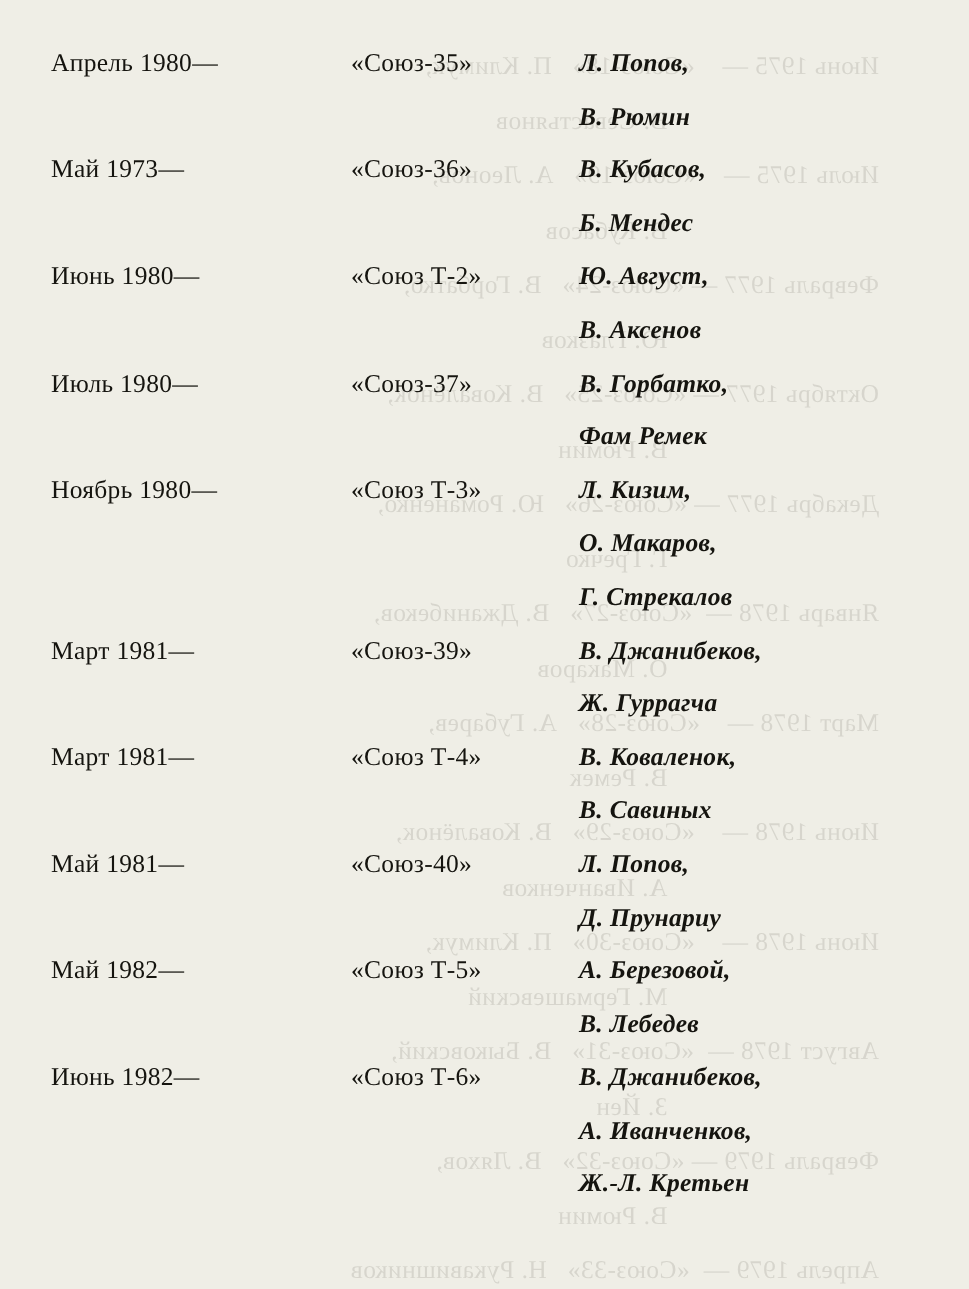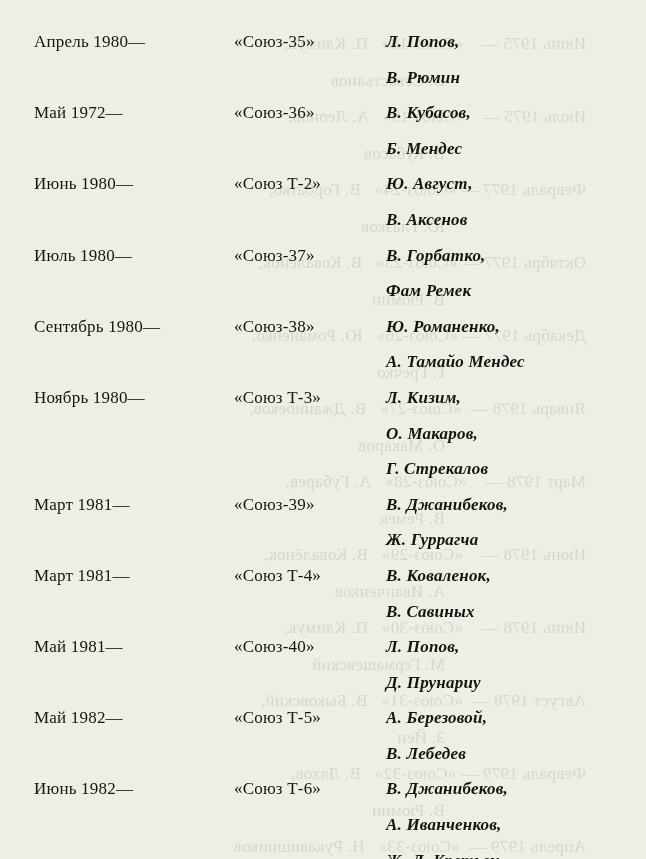--- a/index.html
+++ b/index.html
@@ -108,21 +108,21 @@
       <tr>
         <td class="date">Апрель 1980—</td>
         <td class="ship">«Союз-35»</td>
         <td class="crew">
           <div>Л. Попов,</div>
           <div>В. Рюмин</div>
         </td>
       </tr>
 
       <tr>
-        <td class="date">Май 1972—</td>
+        <td class="date">Май 1973—</td>
         <td class="ship">«Союз-36»</td>
         <td class="crew">
           <div>В. Кубасов,</div>
           <div>Б. Мендес</div>
         </td>
       </tr>
 
       <tr>
         <td class="date">Июнь 1980—</td>
         <td class="ship">«Союз Т-2»</td>
@@ -134,28 +134,20 @@
 
       <tr>
         <td class="date">Июль 1980—</td>
         <td class="ship">«Союз-37»</td>
         <td class="crew">
           <div>В. Горбатко,</div>
           <div>Фам Ремек</div>
         </td>
       </tr>
 
-      <tr>
-        <td class="date">Сентябрь 1980—</td>
-        <td class="ship">«Союз-38»</td>
-        <td class="crew">
-          <div>Ю. Романенко,</div>
-          <div>А. Тамайо Мендес</div>
-        </td>
-      </tr>
 
       <tr>
         <td class="date">Ноябрь 1980—</td>
         <td class="ship">«Союз Т-3»</td>
         <td class="crew">
           <div>Л. Кизим,</div>
           <div>О. Макаров,</div>
           <div>Г. Стрекалов</div>
         </td>
       </tr>

